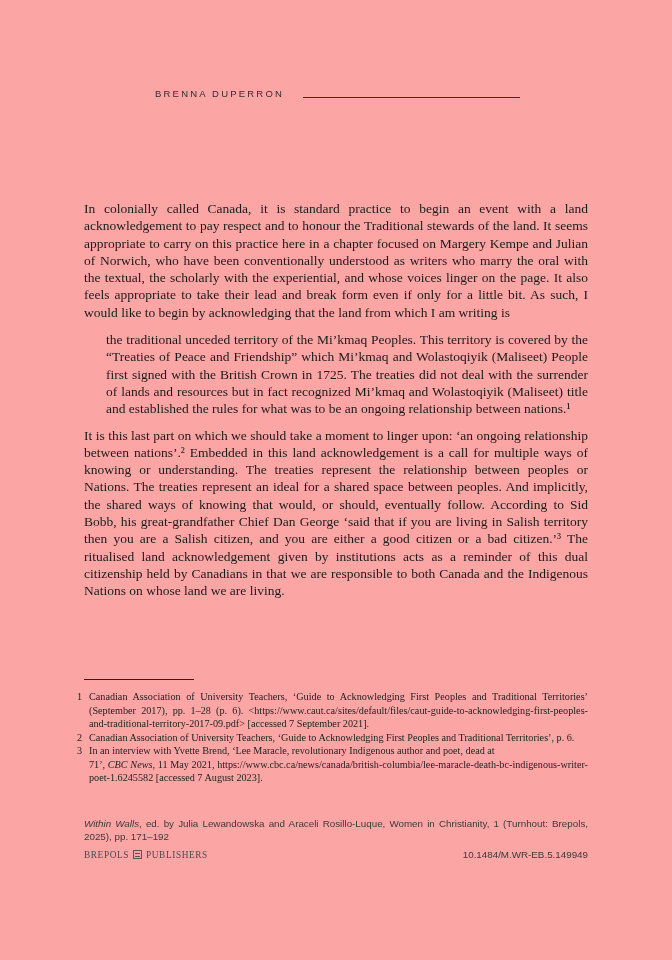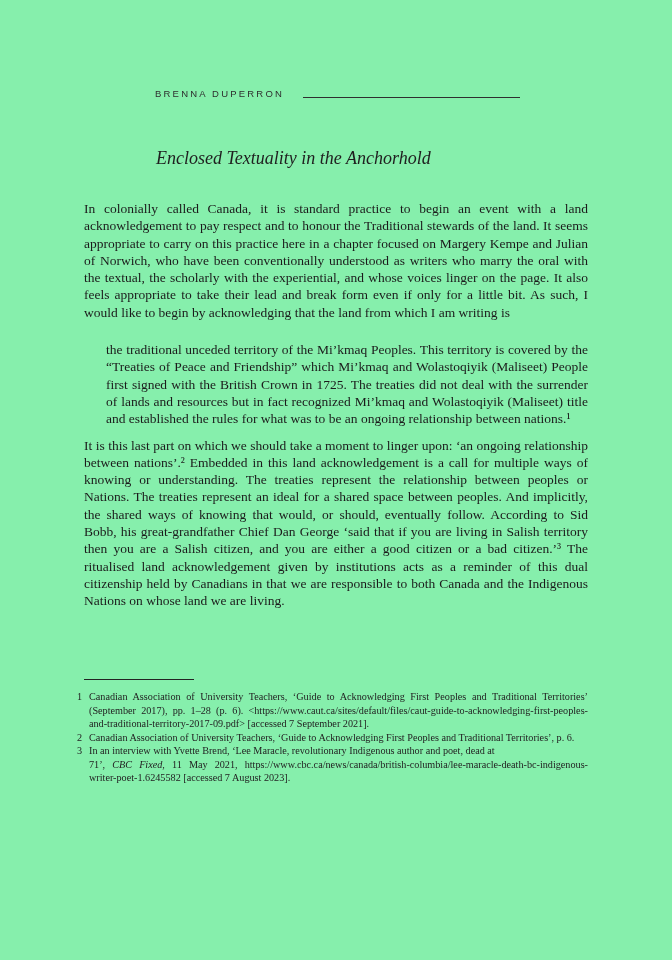--- a/index.html
+++ b/index.html
@@ -1,21 +1,21 @@
 <!DOCTYPE html>
 <html><head>
 <meta charset="utf-8">
 <style>
   * { margin: 0; padding: 0; box-sizing: border-box; }
   html, body { background: #e8e8e8; }
   .page {
     position: relative;
     width: 672px;
     height: 960px;
-    background: #86efac;
+    background: #fca5a5;
     margin: 0 auto;
     overflow: hidden;
     color: #1b1b1b;
   }
 
   
   .rh-name {
     position: absolute;
     left: 155px;
     top: 88px;
@@ -52,21 +52,21 @@
   .body-text {
     position: absolute;
     left: 84px;
     top: 200px;
     width: 504px;
     font: 13.5px / 17.3px "Liberation Serif", serif;
     text-align: justify;
     color: #1b1b1b;
   }
   .body-text blockquote {
-    margin: 20px 0 9px 22px;
+    margin: 10px 0 9px 22px;
   }
 
   
   .fn-rule {
     position: absolute;
     left: 84px;
     top: 679px;
     width: 110px;
     border-top: 1px solid #232323;
   }
@@ -130,21 +130,20 @@
   i { font-style: italic; }
 </style>
 </head>
 <body>
 
 <div class="page">
 
   <span class="rh-name">BRENNA DUPERRON</span>
   <span class="rh-rule"></span>
 
-  <h2 class="chapter-subtitle">Enclosed Textuality in the Anchorhold</h2>
 
   <div class="body-text">
     <p>In colonially called Canada, it is standard practice to begin an event with a land acknowledgement to pay respect and to honour the Traditional stewards of the land. It seems appropriate to carry on this practice here in a chapter focused on Margery Kempe and Julian of Norwich, who have been conventionally understood as writers who marry the oral with the textual, the scholarly with the experiential, and whose voices linger on the page. It also feels appropriate to take their lead and break form even if only for a little bit. As such, I would like to begin by acknowledging that the land from which I am writing is</p>
     <blockquote>the traditional unceded territory of the Mi’kmaq Peoples. This territory is covered by the “Treaties of Peace and Friendship” which Mi’kmaq and Wolastoqiyik (Maliseet) People first signed with the British Crown in 1725. The treaties did not deal with the surrender of lands and resources but in fact recognized Mi’kmaq and Wolastoqiyik (Maliseet) title and established the rules for what was to be an ongoing relationship between nations.¹</blockquote>
     <p>It is this last part on which we should take a moment to linger upon: ‘an ongoing relationship between nations’.² Embedded in this land acknowledgement is a call for multiple ways of knowing or understanding. The treaties represent the relationship between peoples or Nations. The treaties represent an ideal for a shared space between peoples. And implicitly, the shared ways of knowing that would, or should, eventually follow. According to Sid Bobb, his great-grandfather Chief Dan George ‘said that if you are living in Salish territory then you are a Salish citizen, and you are either a good citizen or a bad citizen.’³ The ritualised land acknowledgement given by institutions acts as a reminder of this dual citizenship held by Canadians in that we are responsible to both Canada and the Indigenous Nations on whose land we are living.</p>
   </div>
 
   <div class="fn-rule"></div>
 
   <div class="footnotes">
@@ -152,19 +151,28 @@
       <span class="fn-num">1</span>
       <span class="fn-text">Canadian Association of University Teachers, ‘Guide to Acknowledging First Peoples and Traditional Territories’ (September 2017), pp. 1–28 (p. 6). &lt;https://www.caut.ca/sites/default/files/caut-guide-to-acknowledging-first-peoples-and-traditional-territory-2017-09.pdf&gt; [accessed 7 September 2021].</span>
     </div>
     <div class="fn">
       <span class="fn-num">2</span>
       <span class="fn-text">Canadian Association of University Teachers, ‘Guide to Acknowledging First Peoples and Traditional Territories’, p. 6.</span>
     </div>
     <div class="fn">
       <span class="fn-num">3</span>
       <span class="fn-text"><span class="prewrap">In an interview with Yvette Brend, ‘Lee Maracle, revolutionary Indigenous author and poet, dead at
-71’, </span><i>CBC Fixed</i><span>, 11 May 2021, https://www.cbc.ca/news/canada/british-columbia/lee-maracle-death-bc-indigenous-writer-poet-1.6245582 [accessed 7 August 2023].</span></span>
+71’, </span><i>CBC News</i><span>, 11 May 2021, https://www.cbc.ca/news/canada/british-columbia/lee-maracle-death-bc-indigenous-writer-poet-1.6245582 [accessed 7 August 2023].</span></span>
     </div>
   </div>
 
+  <div class="footer-citation"><i>Within Walls</i><span>, ed. by Julia Lewandowska and Araceli Rosillo-Luque, Women in Christianity, 1 (Turnhout: Bre­pols, 2025), pp. 171–192</span></div>
 
+  <div class="footer-row">
+    <span class="pub">
+      <span>BREPOLS</span>
+      <span class="brepols-mark"></span>
+      <span>PUBLISHERS</span>
+    </span>
+    <span class="doi">10.1484/M.WR-EB.5.149949</span>
+  </div>
 
 </div>
 
 </body></html>

